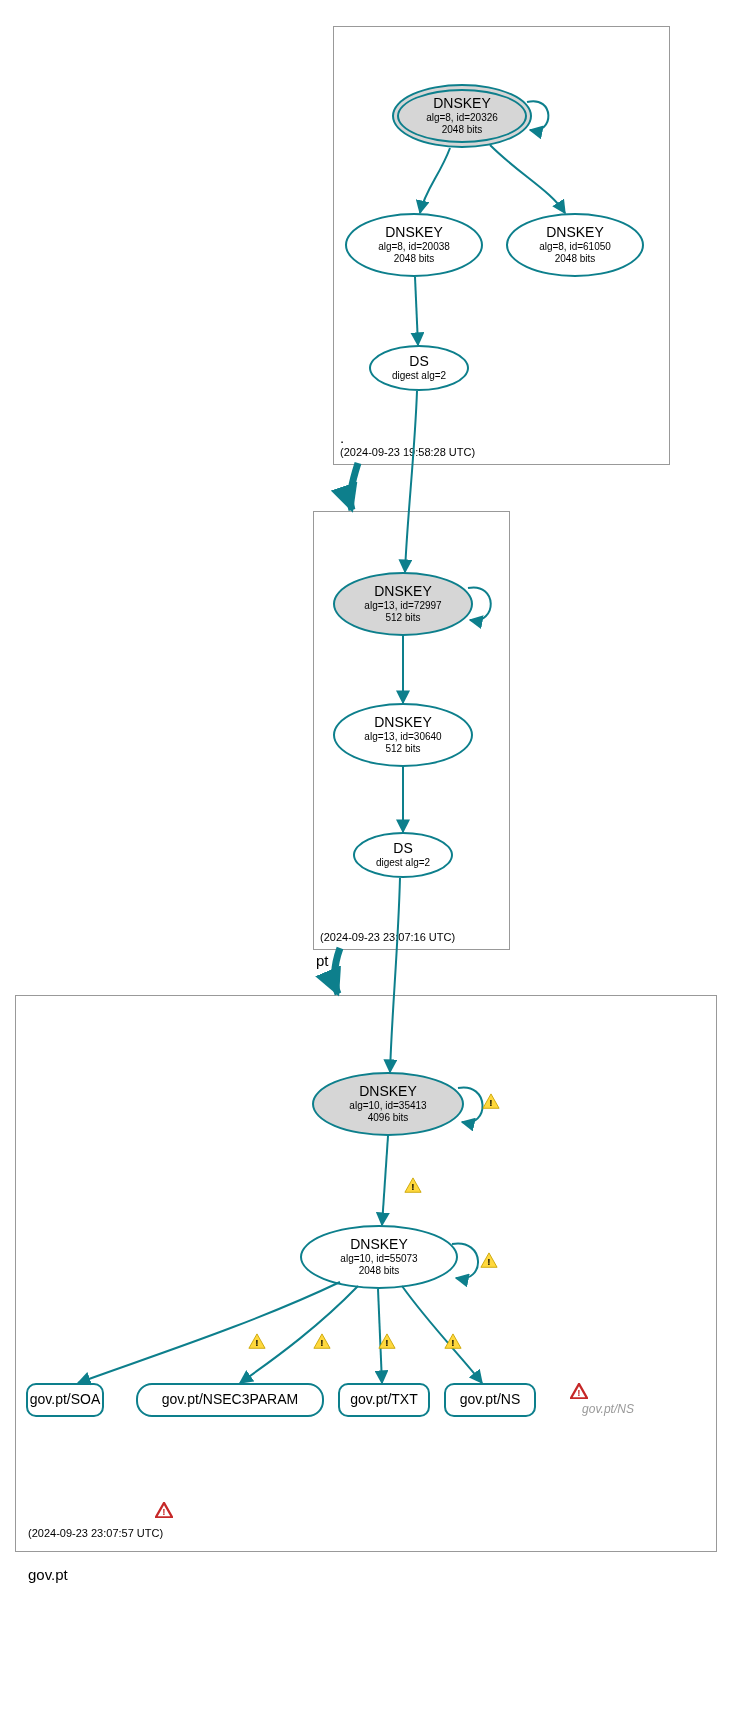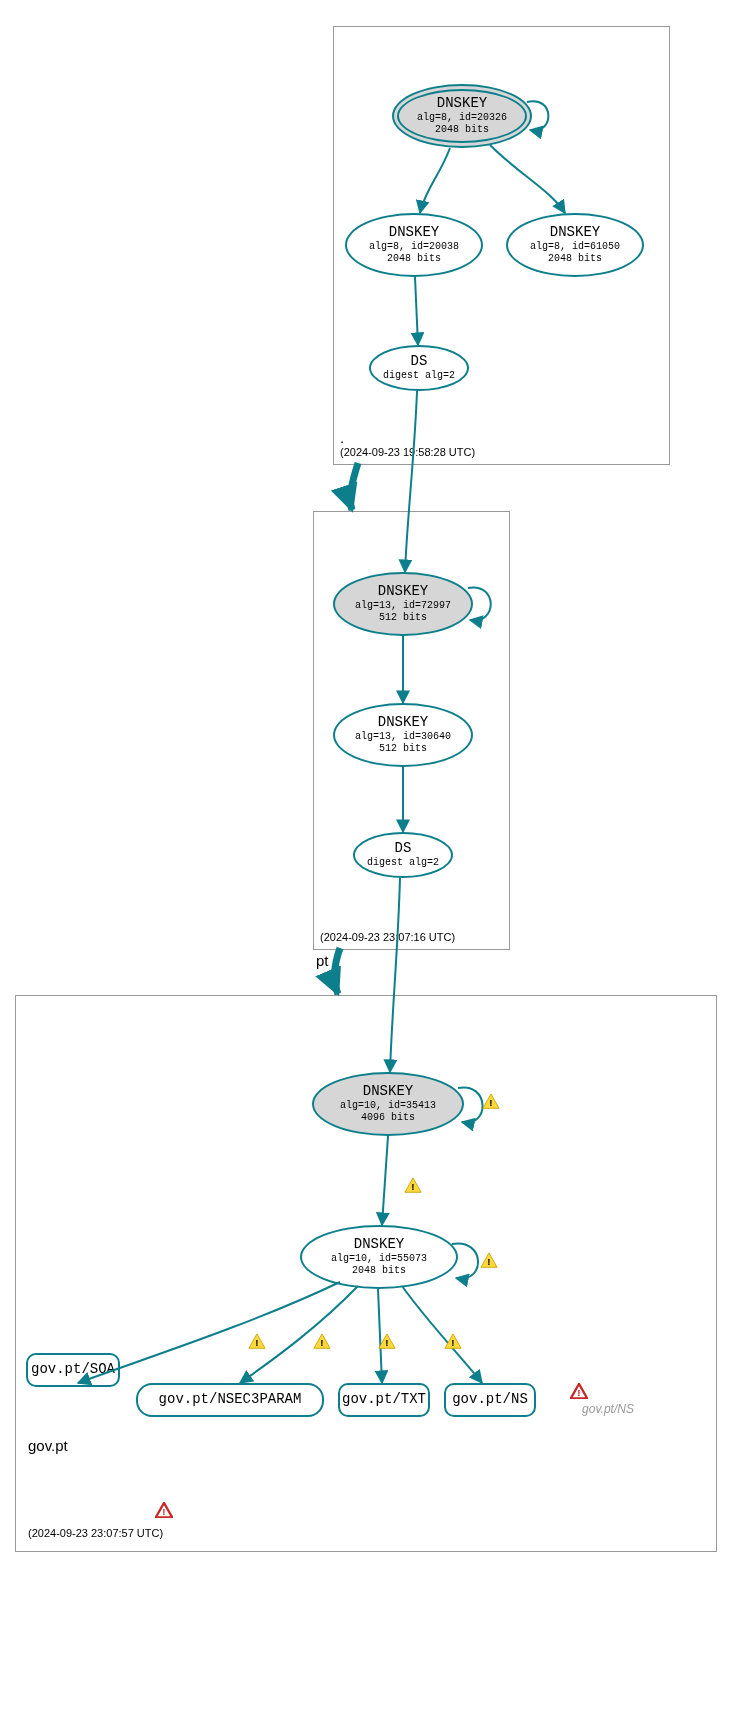--- a/index.html
+++ b/index.html
@@ -27,21 +27,20 @@
     color: #000;
   }
   .node {
     position: absolute;
     text-align: center;
     display: flex;
     flex-direction: column;
     justify-content: center;
     align-items: center;
     box-sizing: border-box;
-    font-family: Liberation Mono, monospace;
   }
   .node-title {
     font-size: 14px;
     line-height: 1.1;
   }
   .node-sub {
     font-size: 10px;
     line-height: 1.2;
   }
   .ellipse {
@@ -95,21 +94,21 @@
 
 <div class="zone-box" style="left:333px; top:26px; width:335px; height:437px;"></div>
 <div class="zone-label" style="left:340px; top:429px;">.</div>
 <div class="zone-sublabel" style="left:340px; top:446px;">(2024-09-23 19:58:28 UTC)</div>
 
 <div class="zone-box" style="left:313px; top:511px; width:195px; height:437px;"></div>
 <div class="zone-label" style="left:316px; top:913px;margin-top:39px;">pt</div>
 <div class="zone-sublabel" style="left:320px; top:931px;">(2024-09-23 23:07:16 UTC)</div>
 
 <div class="zone-box" style="left:15px; top:995px; width:700px; height:555px;"></div>
-<div class="zone-label" style="left:28px; top:1437px;">gov.pt</div>
+<div class="zone-label" style="left:28px; top:1566px;">gov.pt</div>
 <div class="zone-sublabel" style="left:28px; top:1527px;">(2024-09-23 23:07:57 UTC)</div>
 
 <div class="node ellipse sep double" style="left:392px; top:84px; width:140px; height:64px;">
   <span class="node-title">DNSKEY</span>
   <span class="node-sub">alg=8, id=20326</span>
   <span class="node-sub">2048 bits</span>
 </div>
 <div class="node ellipse" style="left:345px; top:213px; width:138px; height:64px;">
   <span class="node-title">DNSKEY</span>
   <span class="node-sub">alg=8, id=20038</span>
@@ -144,21 +143,21 @@
   <span class="node-title">DNSKEY</span>
   <span class="node-sub">alg=10, id=35413</span>
   <span class="node-sub">4096 bits</span>
 </div>
 <div class="node ellipse" style="left:300px; top:1225px; width:158px; height:64px;">
   <span class="node-title">DNSKEY</span>
   <span class="node-sub">alg=10, id=55073</span>
   <span class="node-sub">2048 bits</span>
 </div>
 
-<div class="node rrect" style="left:26px; top:1353px; width:94px; height:34px;">
+<div class="node rrect" style="left:26px; top:1383px; width:78px; height:34px;">
   <span class="node-title">gov.pt/SOA</span>
 </div>
 <div class="node rrect" style="left:136px; top:1383px; width:188px; height:34px;border-radius:16px;">
   <span class="node-title">gov.pt/NSEC3PARAM</span>
 </div>
 <div class="node rrect" style="left:338px; top:1383px; width:92px; height:34px;">
   <span class="node-title">gov.pt/TXT</span>
 </div>
 <div class="node rrect" style="left:444px; top:1383px; width:92px; height:34px;">
   <span class="node-title">gov.pt/NS</span>

